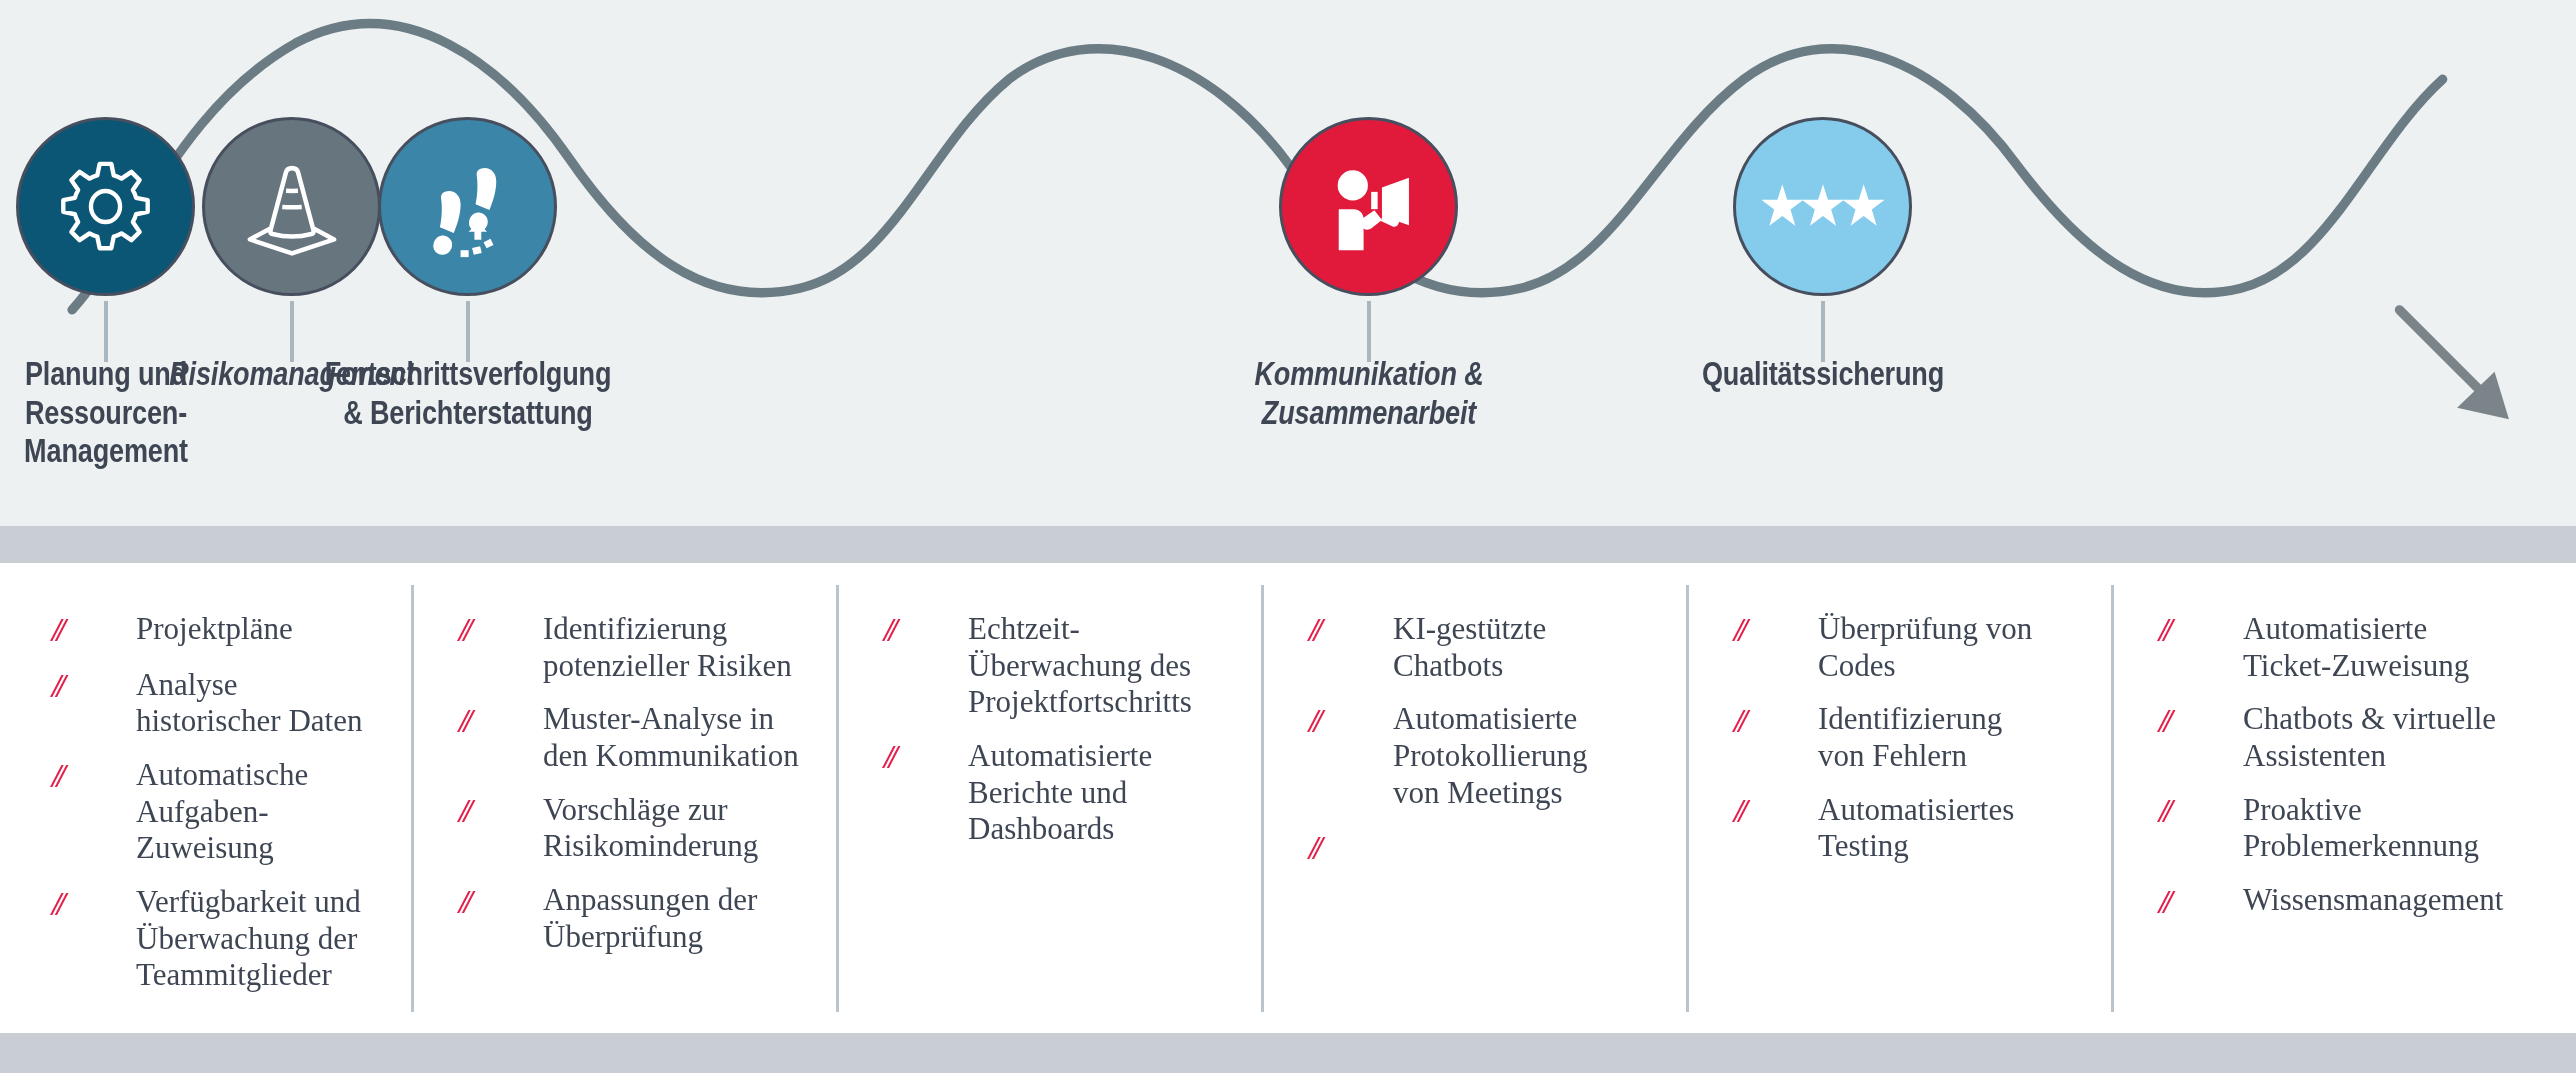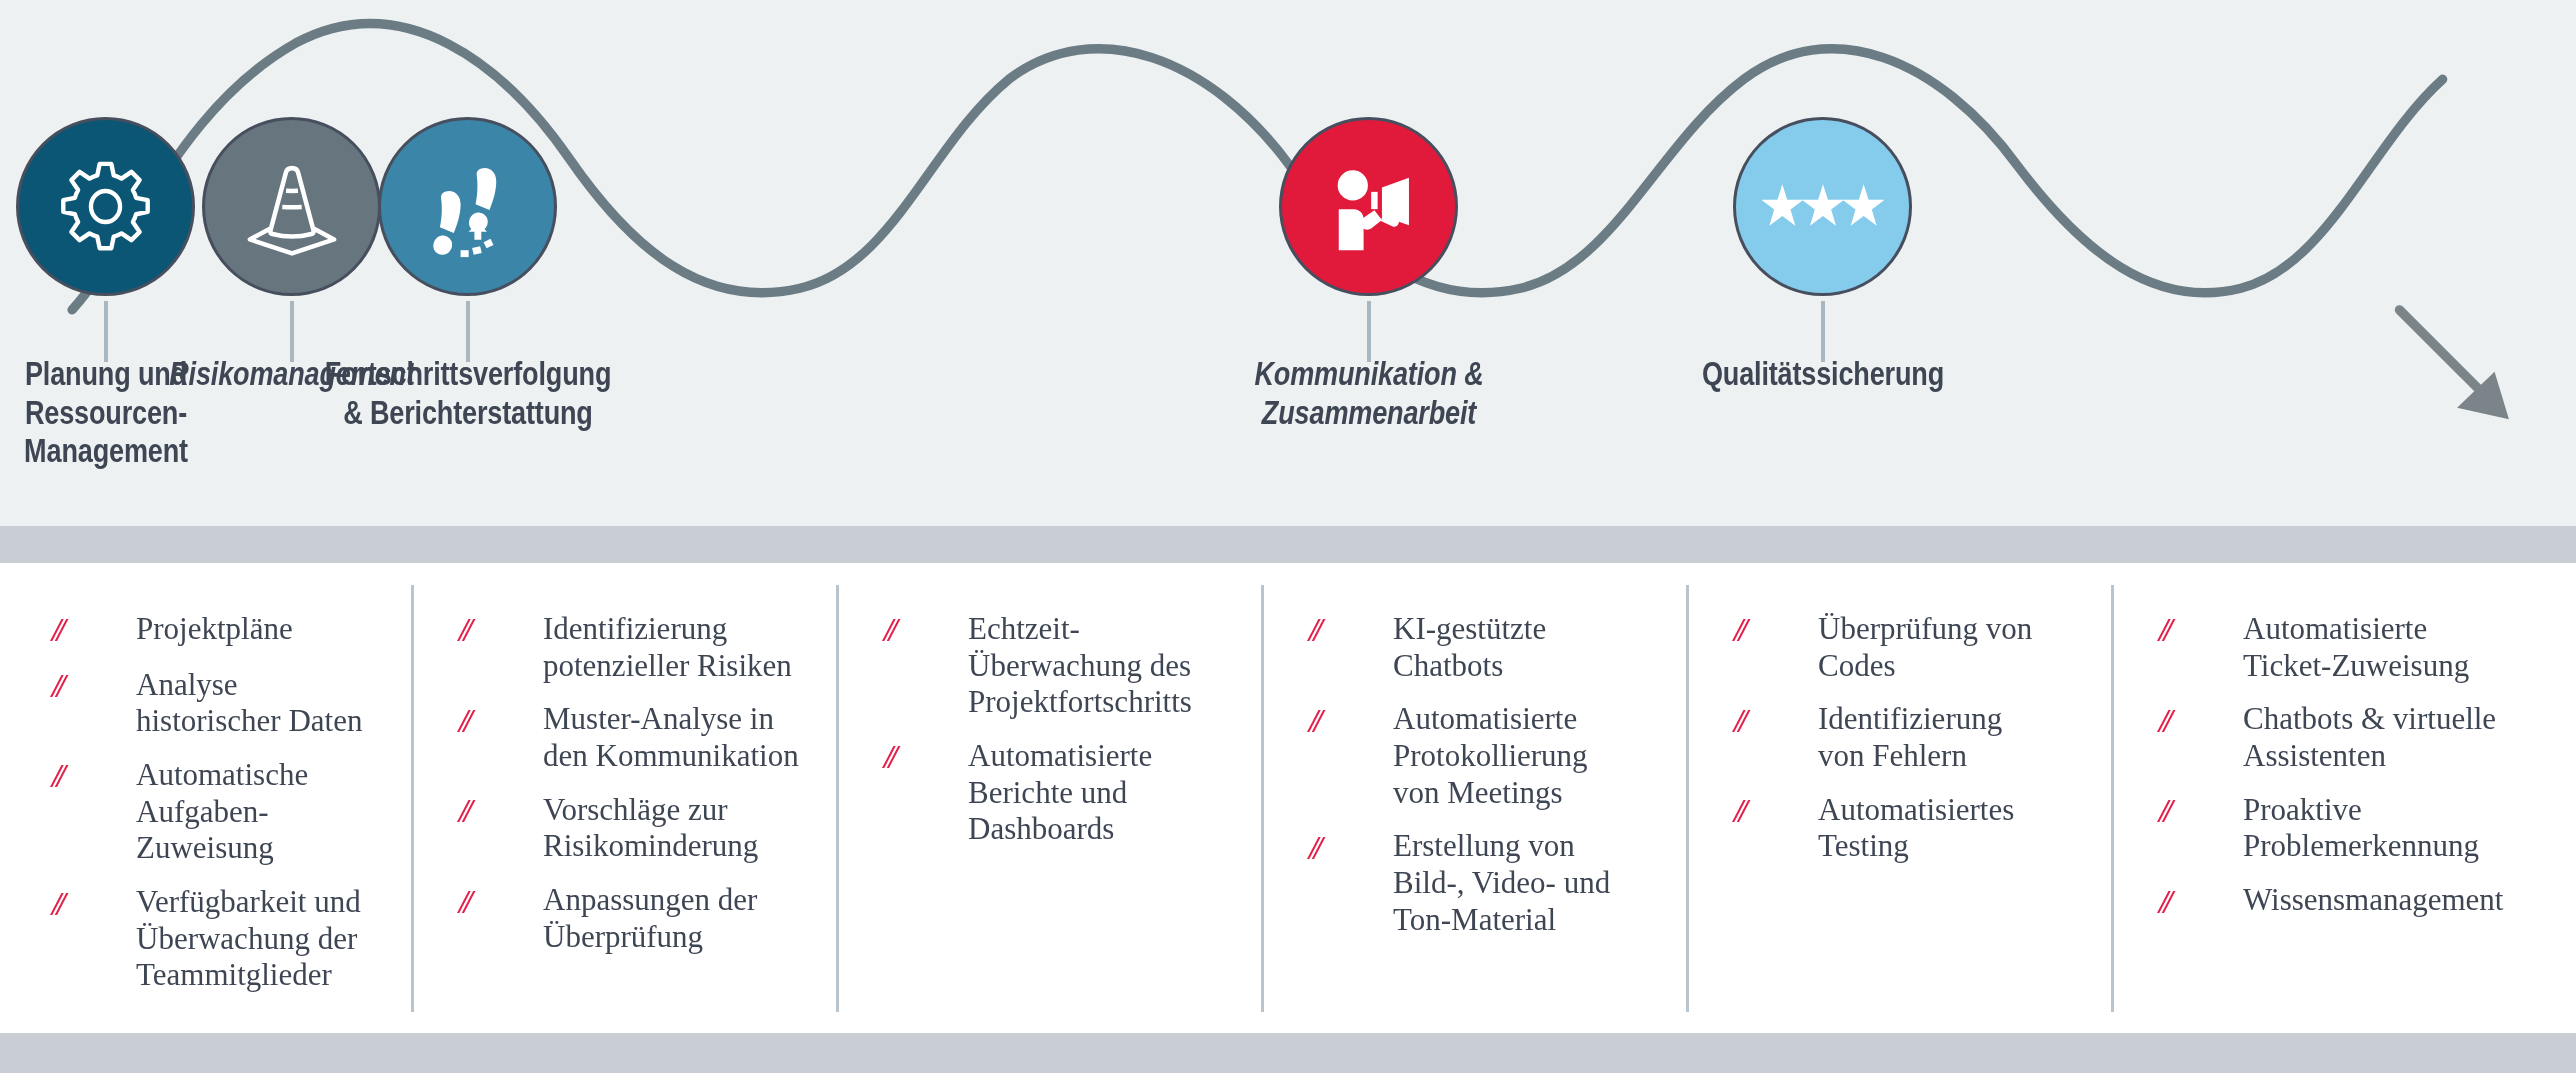--- a/index.html
+++ b/index.html
@@ -333,23 +333,20 @@
 Chatbots</span>
         </li>
         <li class="bullet-row">
           <span class="slashes">//</span>
           <span class="btext">Automatisierte
 Protokollierung
 von Meetings</span>
         </li>
         <li class="bullet-row">
           <span class="slashes">//</span>
-          <span class="btext">Erstellung von
-Bild-, Video- und
-Ton-Material</span>
         </li>
       </ul>
       <div class="col-sep"></div>
     </div>
 
     <div class="col" style="width:425px; padding-left:45px;">
       <ul class="bullets">
         <li class="bullet-row">
           <span class="slashes">//</span>
           <span class="btext">Überprüfung von

